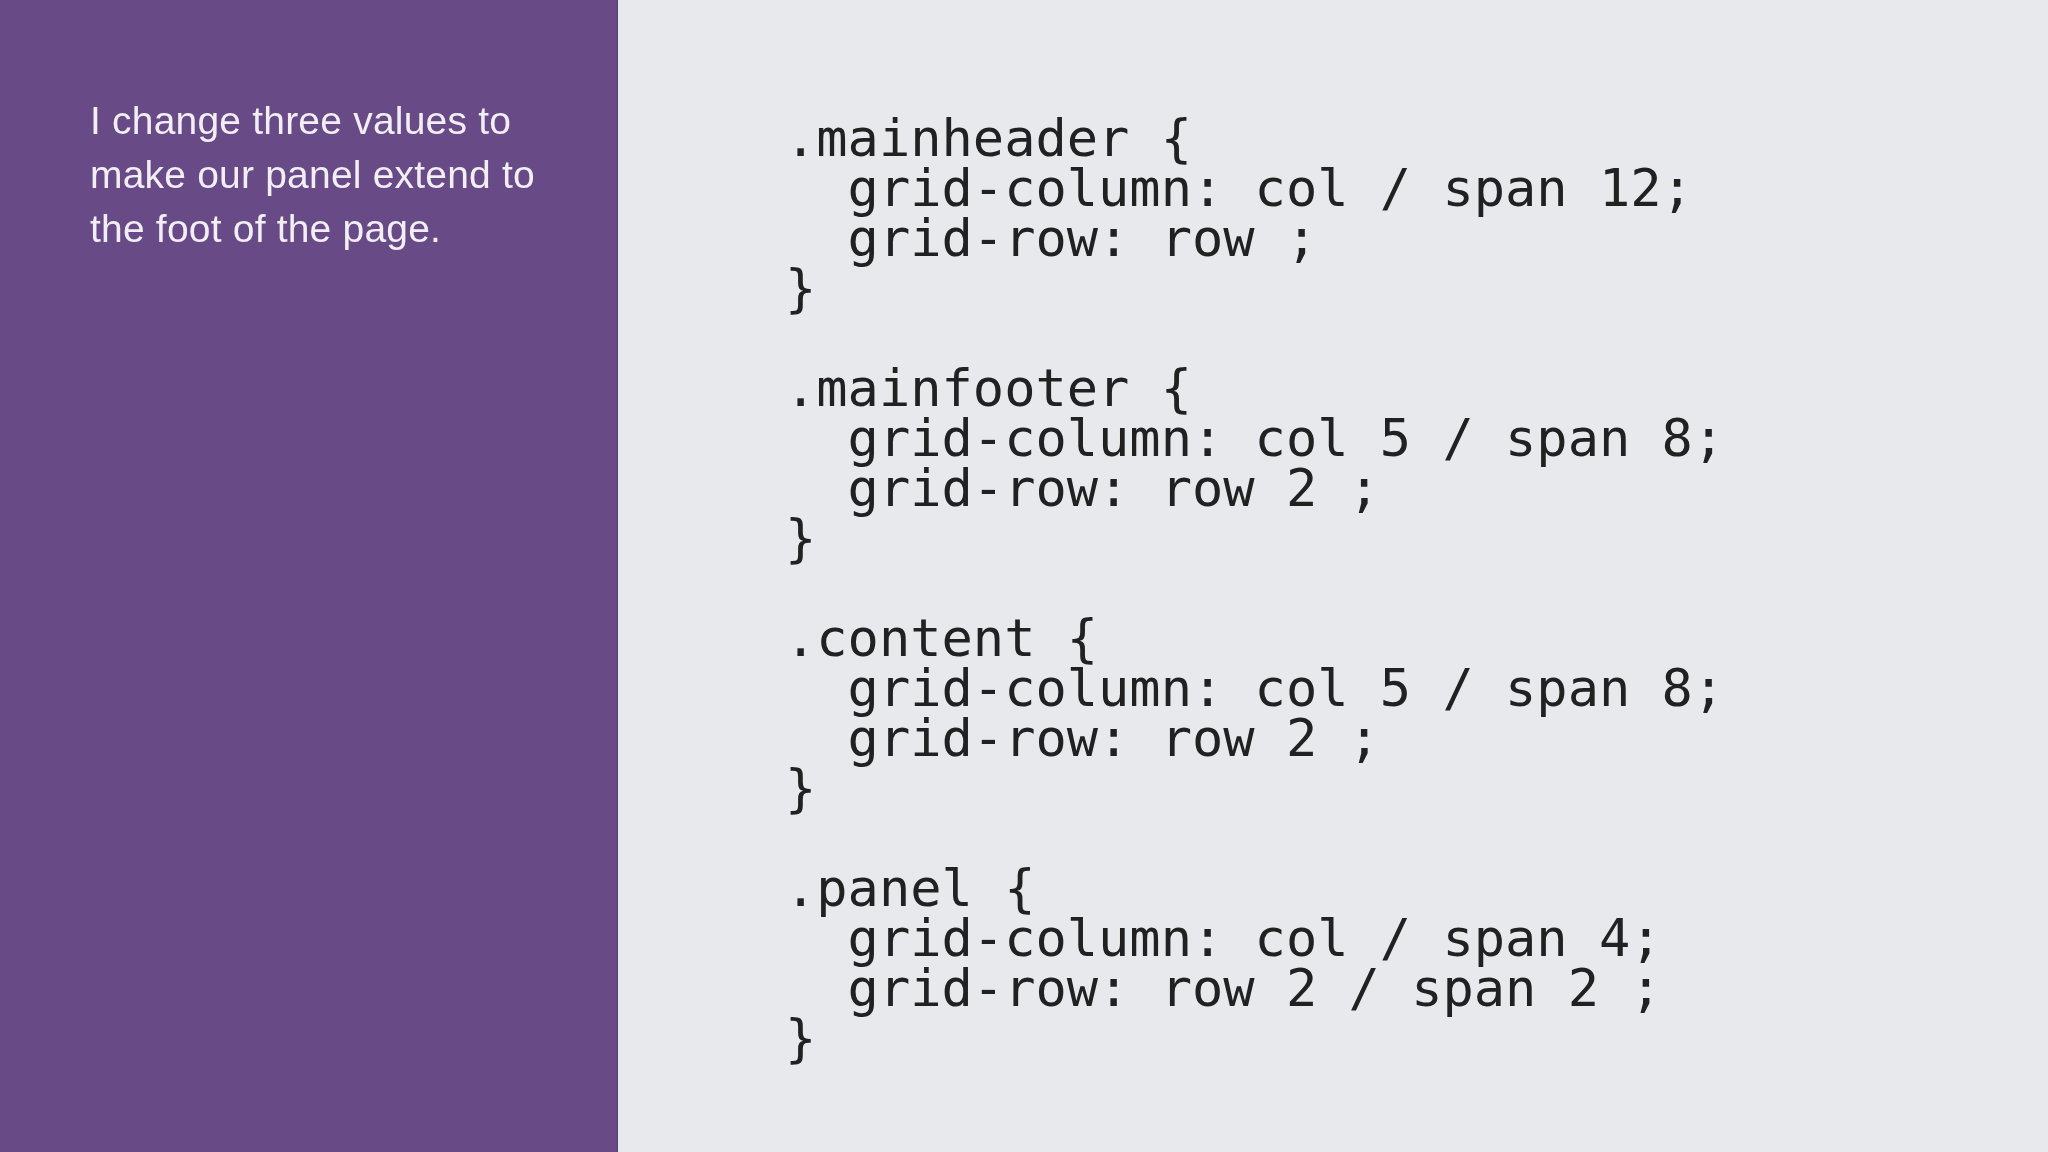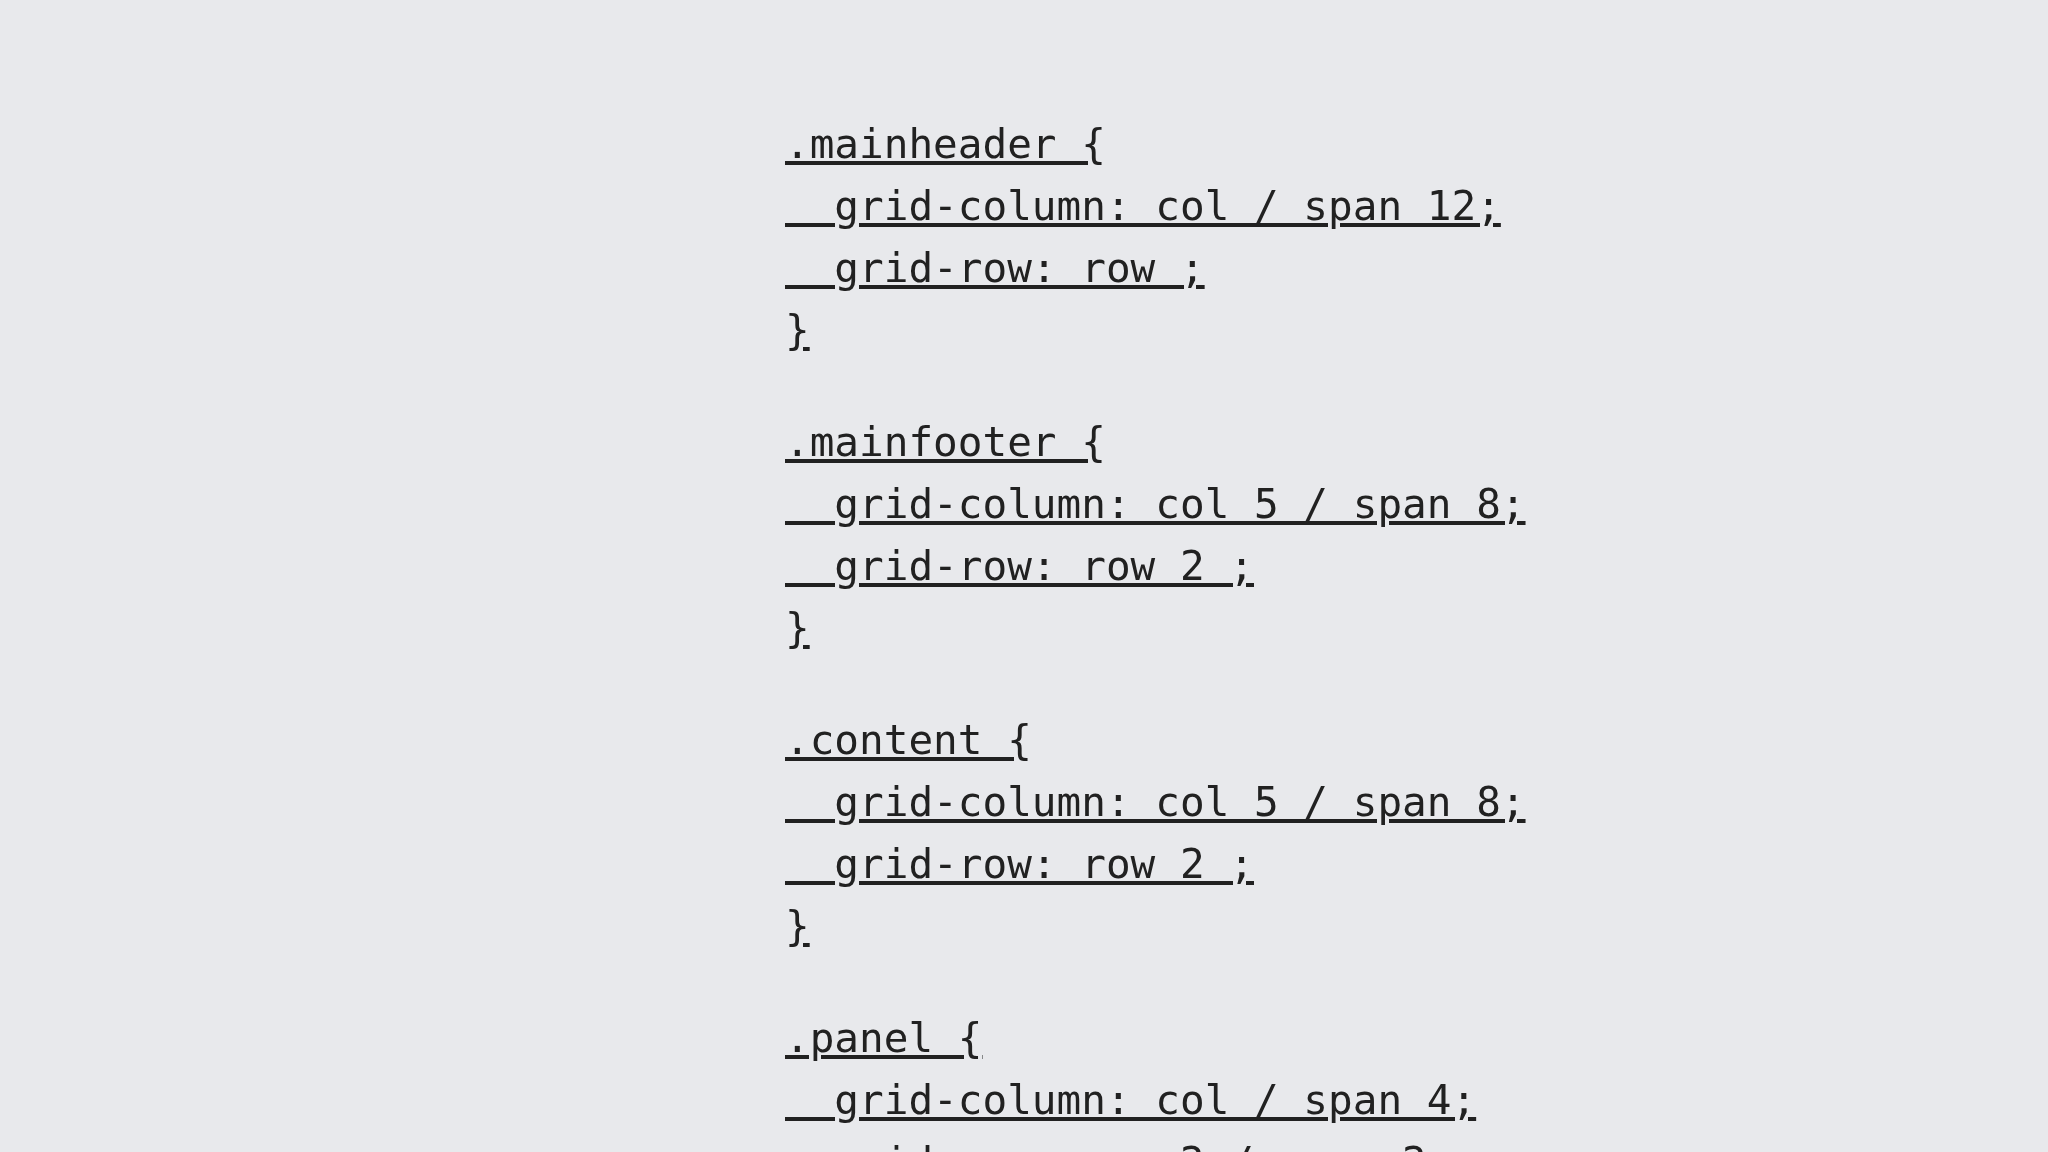--- a/index.html
+++ b/index.html
@@ -42,33 +42,37 @@
     white-space: pre-line;
   }
   .code-area {
     position: absolute;
     left: 785px;
     top: 113px;
   }
   .code-block {
     margin: 0 0 50px 0;
     font-family: "DejaVu Sans Mono", "Liberation Mono", monospace;
-    font-size: 41px;
-    line-height: 62px;
+    font-size: 52px;
+    line-height: 50px;
     font-weight: 400;
     color: #212121;
     white-space: pre;
-    text-decoration: underline;
   }
 </style>
 </head>
 <body>
 
 <div class="slide">
 
+  <aside class="purple-panel">
+    <p class="caption">I change three values to
+make our panel extend to
+the foot of the page.</p>
+  </aside>
 
   <main class="code-area">
     <pre class="code-block">.mainheader {
   grid-column: col / span 12;
   grid-row: row ;
 }</pre>
     <pre class="code-block">.mainfooter {
   grid-column: col 5 / span 8;
   grid-row: row 2 ;
 }</pre>

